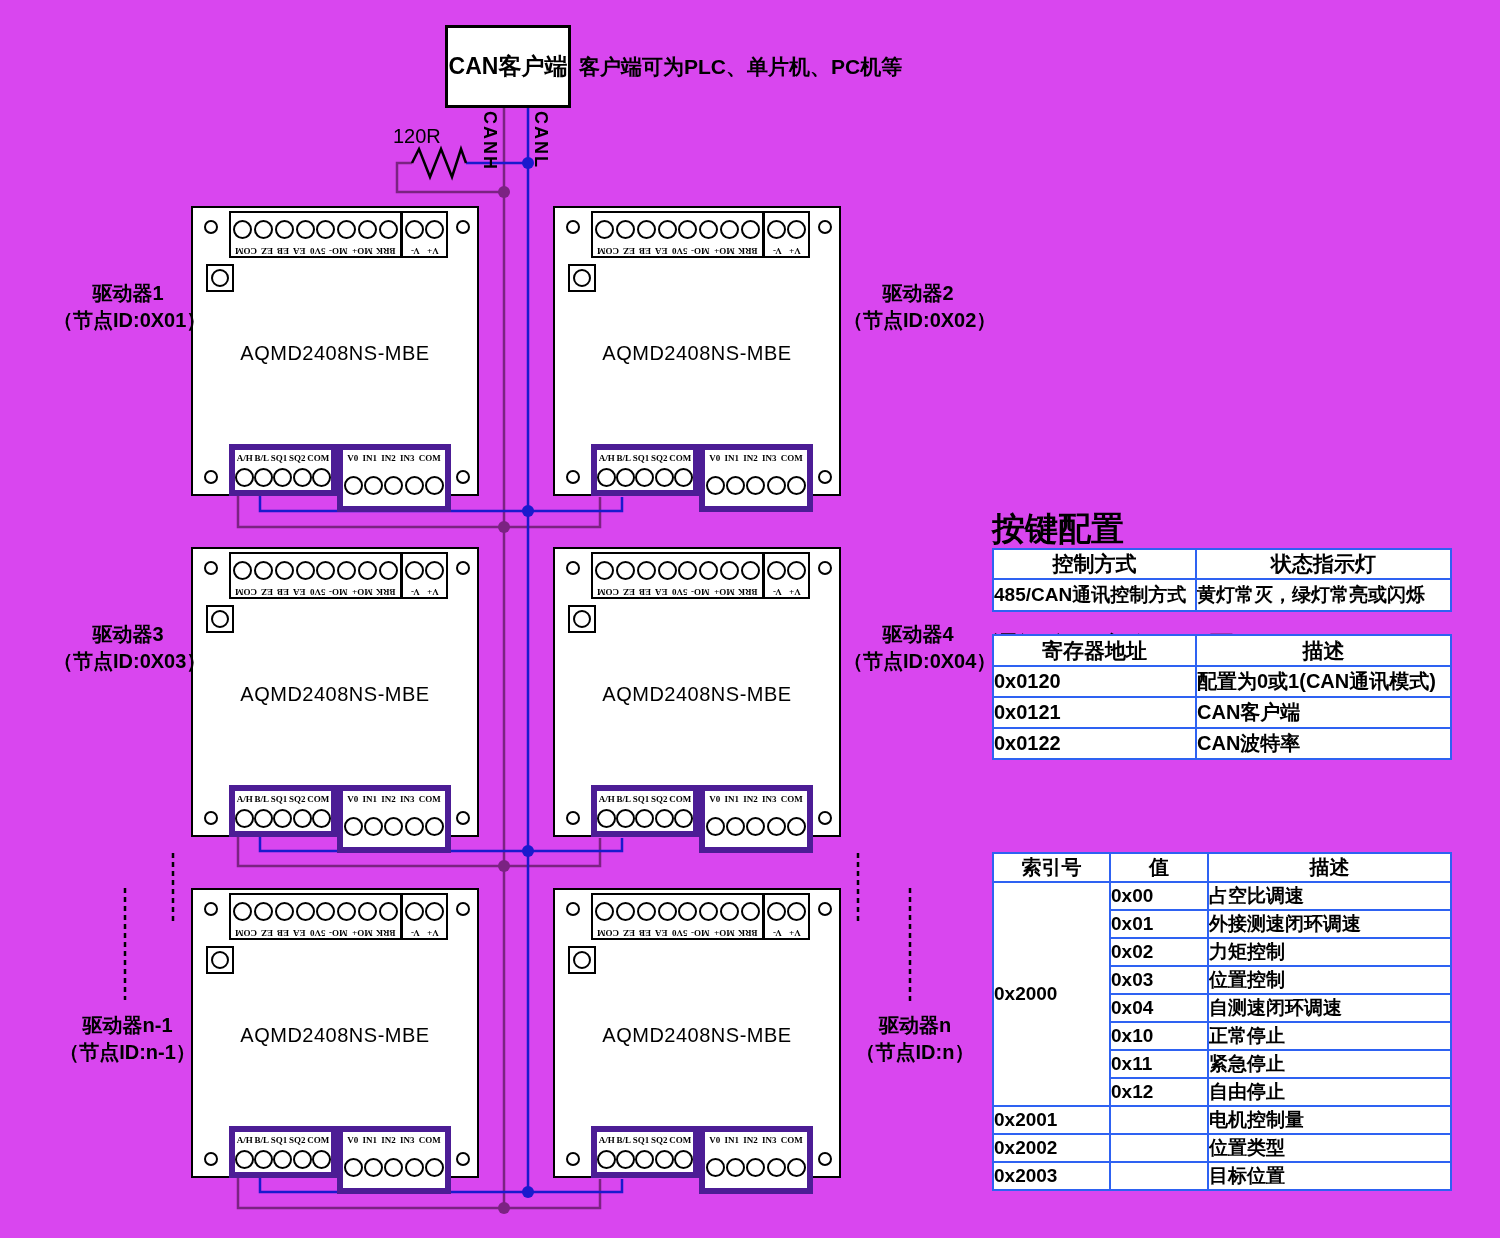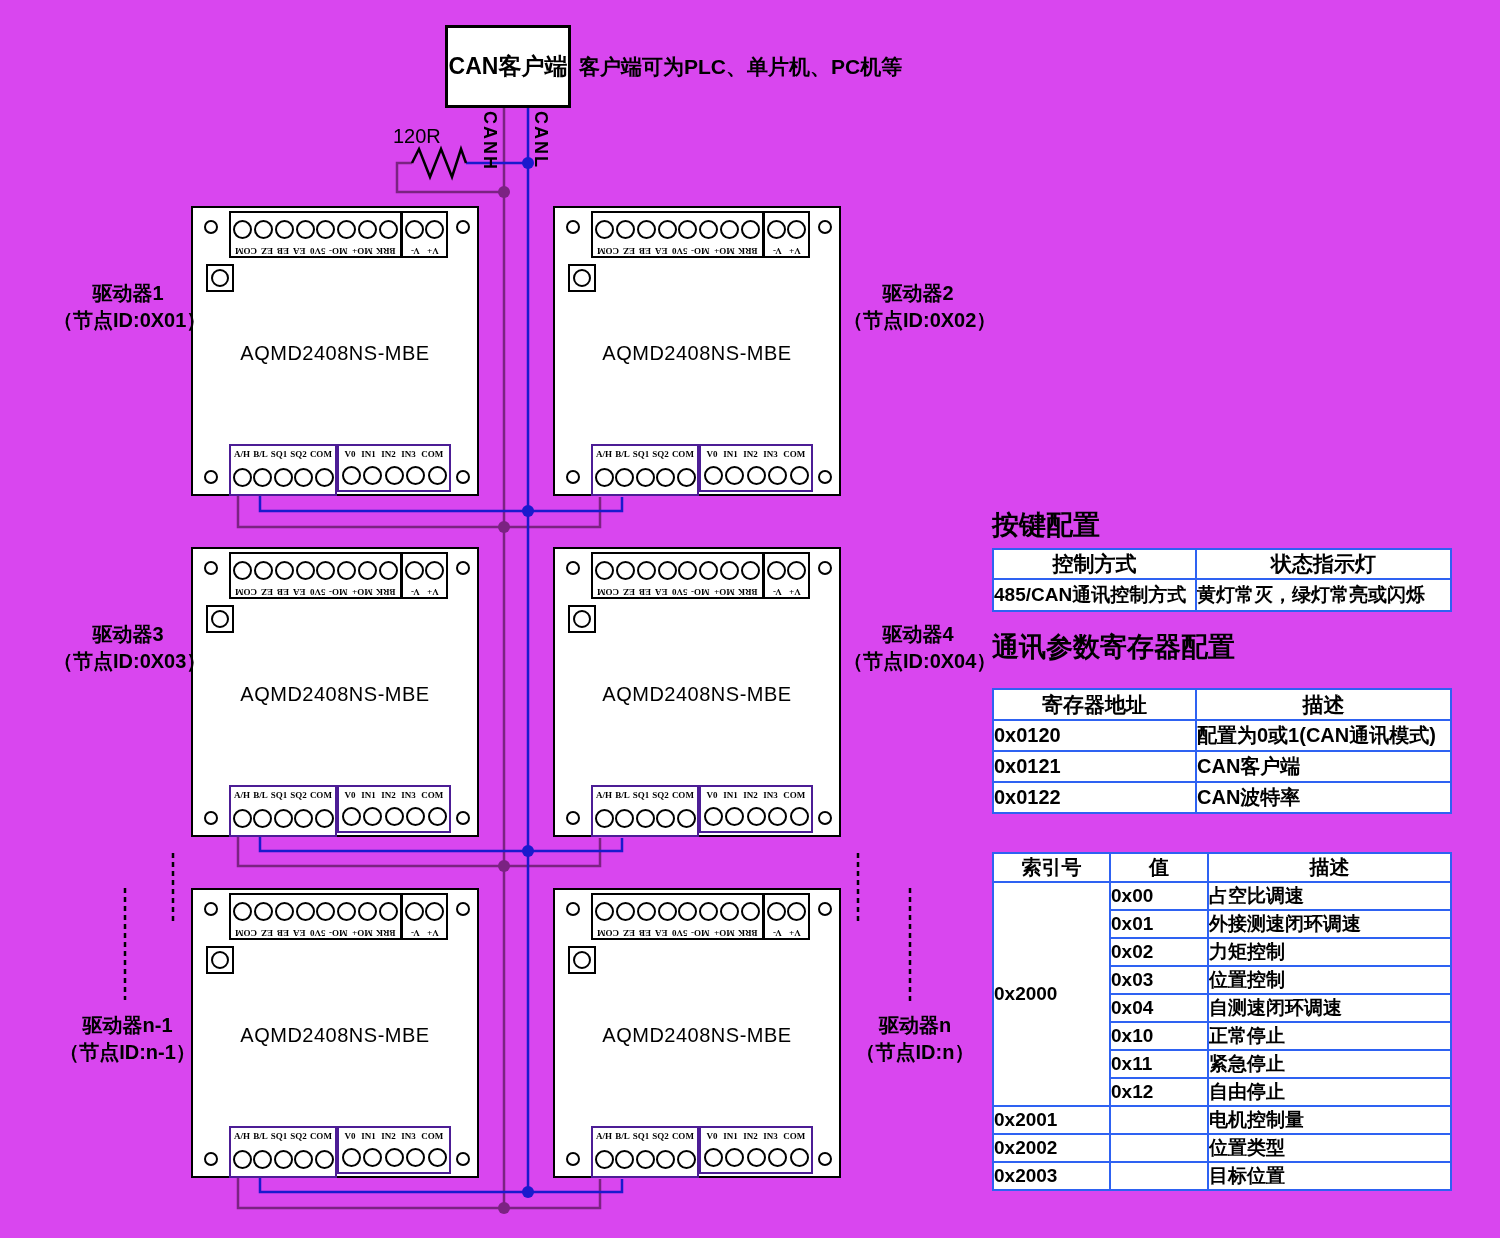--- a/index.html
+++ b/index.html
@@ -29,39 +29,39 @@
   .tgroup.power{left:208px;top:3px;width:47px;height:47px;}
   .circles{flex:1;display:flex;align-items:center;justify-content:space-evenly;}
   .circle{width:19px;height:19px;border:2px solid #000;border-radius:50%;flex:none;}
   .tlabels{display:flex;justify-content:space-evenly;font-family:"Liberation Serif",serif;
     font-weight:bold;font-size:9px;line-height:11px;white-space:nowrap;}
   .flip span{display:inline-block;transform:rotate(180deg);}
   .button{position:absolute;left:13px;top:56px;width:28px;height:28px;border:2px solid #000;
     display:flex;align-items:center;justify-content:center;background:#fff;}
   .button .btn-circle{width:18px;height:18px;border:2px solid #000;border-radius:50%;}
   .model{position:absolute;left:0;top:134px;width:100%;text-align:center;font-size:20px;letter-spacing:.5px;}
-  .bgroup{position:absolute;top:236px;border:2px solid #4c1d95;display:flex;flex-direction:column;background:#fff;}
+  .bgroup{position:absolute;top:236px;border:6px solid #4c1d95;display:flex;flex-direction:column;background:#fff;}
   .bgroup.bleft{left:36px;width:108px;height:52px;}
-  .bgroup.bright{left:144px;width:114px;height:48px;text-align:center;}
+  .bgroup.bright{left:144px;width:114px;height:68px;text-align:center;}
   .bgroup .tlabels{padding-top:3px;}
 
   .driver-label{position:absolute;text-align:center;font-size:20px;font-weight:bold;line-height:27px;}
   .driver-label span{display:block;white-space:nowrap;}
 
   
   .tbl-title{position:absolute;font-weight:bold;white-space:nowrap;}
-  #t1-title{left:992px;top:507px;font-size:27px;}
+  #t1-title{left:992px;top:507px;font-size:33px;}
   #t2-title{left:992px;top:629px;font-size:27px;}
   #t3-title{left:1008px;top:816px;font-size:28px;}
   table.cfg{position:absolute;border-collapse:collapse;table-layout:fixed;background:#fff;}
   .cfg th,.cfg td{border:2px solid var(--tb);font-weight:bold;vertical-align:middle;padding:0;overflow:hidden;}
   #t1{left:992px;top:548px;width:458px;}
   #t1 th{height:30px;font-size:21px;}
   #t1 td{height:32px;font-size:19px;}
-  #t2{left:992px;top:688px;width:458px;}
+  #t2{left:992px;top:634px;width:458px;}
   #t2 th{height:31px;font-size:21px;}
   #t2 td{height:31px;font-size:20px;margin-left:35px;}
   #t3{left:992px;top:852px;width:458px;}
   #t3 th{height:26px;font-size:20px;}
   #t3 td{height:26px;font-size:19px;margin-top:7px;}
 </style>
 </head>
 <body>
 
 <div id="stage">

